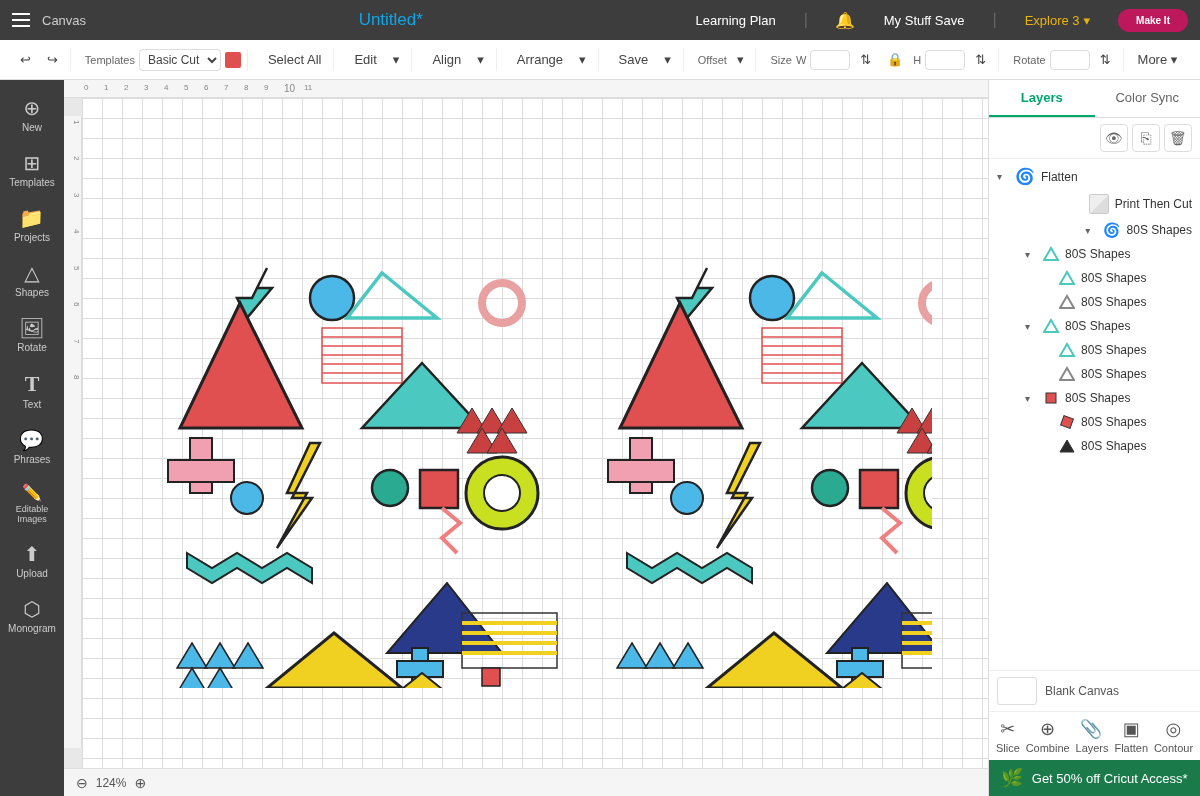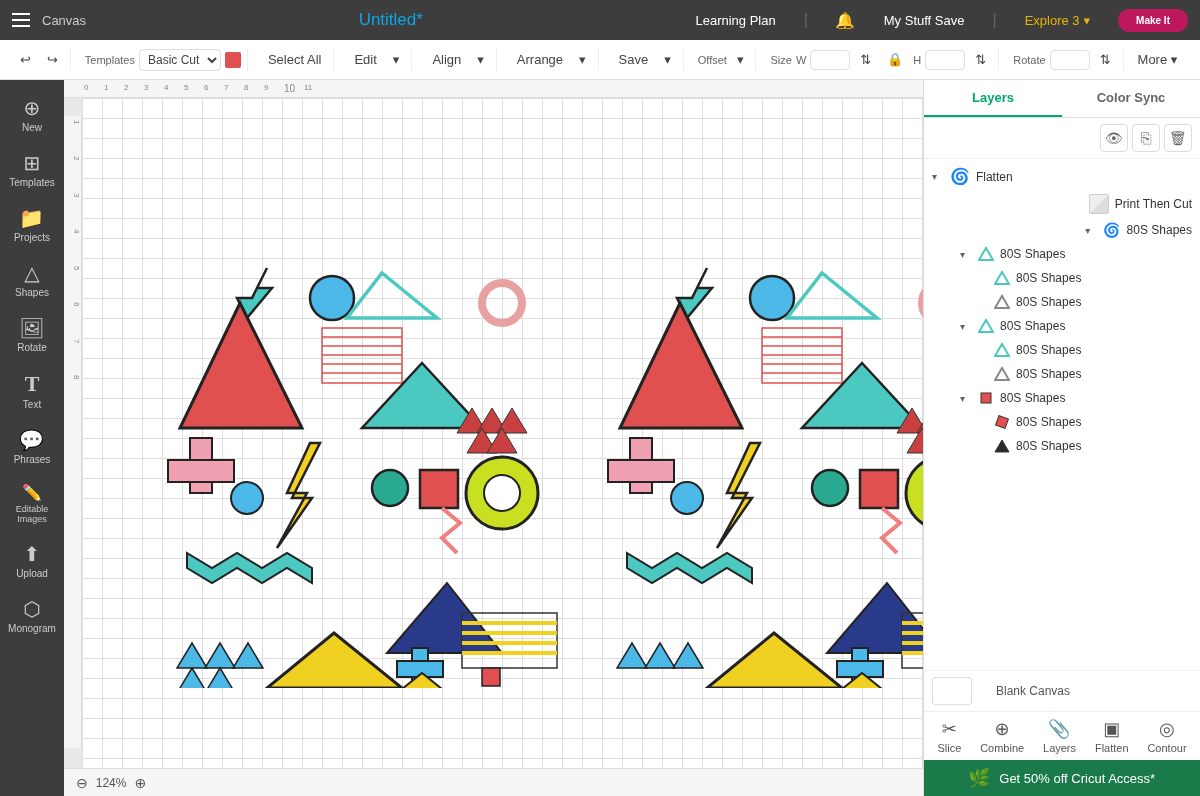--- a/index.html
+++ b/index.html
@@ -86,29 +86,29 @@
     }
     .canvas-bottom-bar {
       height: 28px; background: #f5f5f5; border-top: 1px solid #ddd;
       display: flex; align-items: center; padding: 0 12px; gap: 8px;
     }
     .zoom-label { font-size: 12px; color: #555; }
     .zoom-btn { background: none; border: none; cursor: pointer; font-size: 14px; color: #555; }
 
     
     .right-panel {
-      width: 277px; background: #fff; border-left: 1px solid #ddd;
+      width: 212px; background: #fff; border-left: 1px solid #ddd;
       display: flex; flex-direction: column;
     }
     .panel-tabs {
       display: flex; border-bottom: 1px solid #ddd; background: #fff;
     }
     .panel-tab {
       flex: 1; padding: 10px 8px; text-align: center; font-size: 13px;
-      cursor: pointer; color: #666; border-bottom: 2px solid transparent; font-weight: bold;
+      cursor: pointer; color: #666; border-bottom: 2px solid transparent;
     }
     .panel-tab.active { color: #00a86b; border-bottom: 2px solid #00a86b; font-weight: 600; }
     .panel-toolbar {
       display: flex; align-items: center; justify-content: flex-end;
       padding: 6px 8px; gap: 4px; border-bottom: 1px solid #eee;
     }
     .panel-icon-btn {
       background: none; border: 1px solid #ddd; border-radius: 4px;
       width: 28px; height: 28px; cursor: pointer; font-size: 14px; color: #666;
       display: flex; align-items: center; justify-content: center;
@@ -119,21 +119,21 @@
       cursor: pointer; font-size: 12px; color: #333;
     }
     .layer-indent { padding-left: 20px; justify-content: flex-end; }
     .layer-indent2 { padding-left: 36px; }
     .layer-indent3 { padding-left: 52px; }
     .layer-chevron { font-size: 10px; color: #666; min-width: 12px; }
     .layer-name { font-size: 12px; color: #333; }
 
     
     .blank-canvas-bar {
-      padding: 6px 8px; border-top: 1px solid #eee; display: flex; align-items: center; gap: 24px;
+      padding: 6px 8px; border-top: 1px solid #eee; display: flex; align-items: center; gap: 8px;
     }
     .blank-canvas-thumb {
       width: 40px; height: 28px; background: #fff; border: 1px solid #ddd;
       border-radius: 3px;
     }
     .blank-canvas-label { font-size: 12px; color: #555; }
 
     .panel-bottom-toolbar {
       display: flex; align-items: center; justify-content: space-around;
       padding: 6px 4px; border-top: 1px solid #eee;

